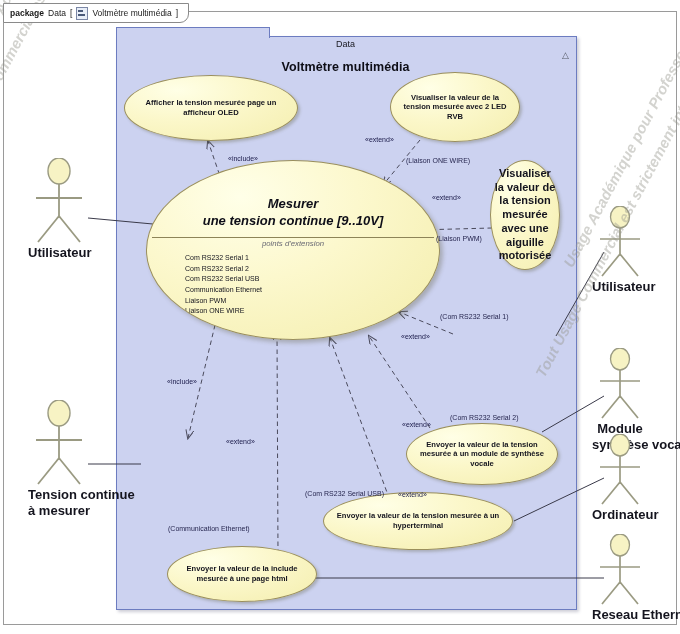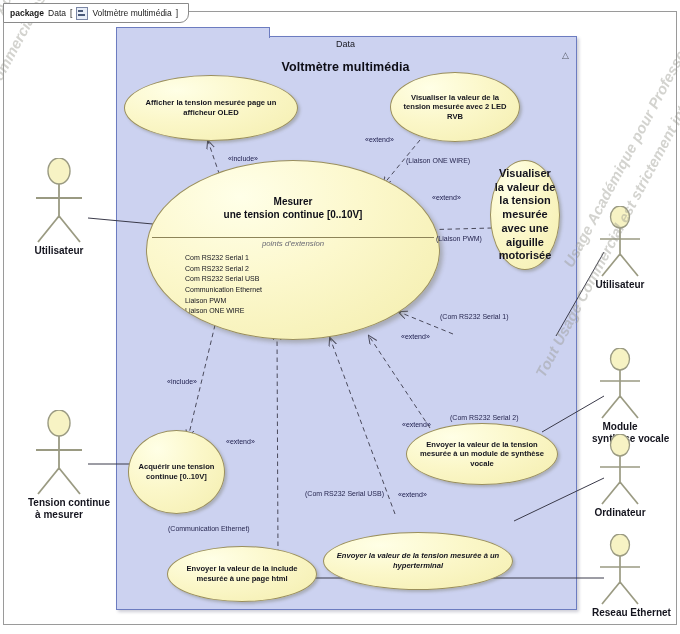--- a/index.html
+++ b/index.html
@@ -108,42 +108,42 @@
     border:1px solid #9a8f5c;
     background:
       radial-gradient(ellipse at 32% 20%, #ffffe8 0%, #fcf8cd 42%, #f3edab 100%);
     box-shadow:3px 3px 4px rgba(90,88,60,0.32);
     z-index:16;
     box-sizing:border-box;
     overflow:hidden;
   }
   .uc-main .mtitle{
     position:absolute;left:0;top:34px;width:100%;
-    text-align:center;font-size:10px;font-weight:bold;
-    color:#0e0e18;line-height:1.32;
+    text-align:center;font-size:13px;font-weight:bold;
+    color:#0e0e18;line-height:1.32;font-style:italic;
   }
   .uc-main .sep{
     position:absolute;left:5px;top:76px;width:calc(100% - 10px);
     height:1px;background:#8d8458;
   }
   .uc-main .epx{
     position:absolute;left:0;top:78px;width:100%;
     text-align:center;font-size:7.8px;font-style:italic;color:#6a6a74;
   }
   .uc-main .eplist{
     position:absolute;left:38px;top:92px;
     font-size:7px;line-height:1.52;color:#14141e;
     text-align:left;
   }
 
   
   .actor{position:absolute;z-index:20;}
   .actor svg{display:block;}
   .actor .aname{
-    text-align:center;font-size:10px;font-weight:bold;
+    text-align:center;font-size:13px;font-weight:bold;
     color:#14141e;line-height:1.24;margin-top:1px;
     white-space:nowrap;
   }
 
   
   .rlabel{
     position:absolute;
     font-size:7px;color:#1b1b4a;
     white-space:nowrap;z-index:30;
     font-family:"Liberation Sans", sans-serif;
@@ -226,36 +226,33 @@
 
   <div class="uc" style="left:490px;top:160px;width:70px;height:110px;">
     <div class="lbl" style="font-size:11px;line-height:1.25;padding:0 3px;">Visualiser la valeur de la tension mesurée avec une aiguille motorisée</div>
   </div>
 
 
   <div class="uc" style="left:406px;top:423px;width:152px;height:62px;">
     <div class="lbl">Envoyer la valeur de la tension mesurée à un module  de synthèse vocale</div>
   </div>
 
-  <div class="uc" style="left:323px;top:532px;width:190px;height:58px;font-style:italic;">
+  <div class="uc" style="left:323px;top:492px;width:190px;height:58px;">
     <div class="lbl">Envoyer la valeur de la tension mesurée à un hyperterminal</div>
   </div>
 
   <div class="uc" style="left:167px;top:546px;width:150px;height:56px;">
     <div class="lbl">Envoyer la valeur de la include mesurée à une page html</div>
   </div>
 
-  <div class="uc" style="left:128px;top:430px;width:97px;height:84px;">
-    <div class="lbl">Acquérir une tension continue [0..10V]</div>
-  </div>
 
   <div class="uc-main" style="left:146px;top:160px;width:294px;height:180px;">
     <div class="mtitle">
       <span>Mesurer</span><br>
-      <span>une tension continue [0..10V]</span>
+      <span>une tension continue [9..10V]</span>
     </div>
     <div class="sep"></div>
     <div class="epx">points d'extension</div>
     <div class="eplist">
       <div>Com RS232 Serial 1</div>
       <div>Com RS232 Serial 2</div>
       <div>Com RS232 Serial USB</div>
       <div>Communication Ethernet</div>
       <div>Liaison PWM</div>
       <div>Liaison ONE WIRE</div>
@@ -288,21 +285,21 @@
     <svg width="62" height="86" viewBox="0 0 62 86">
       <ellipse cx="31" cy="13" rx="11" ry="13" fill="#f7f3c4" stroke="#9a9a82" stroke-width="1.4"></ellipse>
       <line x1="31" y1="26" x2="31" y2="60" stroke="#9a9a82" stroke-width="1.8"></line>
       <line x1="8" y1="40" x2="54" y2="40" stroke="#9a9a82" stroke-width="1.8"></line>
       <line x1="31" y1="58" x2="10" y2="84" stroke="#9a9a82" stroke-width="1.8"></line>
       <line x1="31" y1="58" x2="52" y2="84" stroke="#9a9a82" stroke-width="1.8"></line>
     </svg>
     <div class="aname">Utilisateur</div>
   </div>
 
-  <div class="actor" style="left:28px;top:410px;width:62px;">
+  <div class="actor" style="left:28px;top:400px;width:62px;">
     <svg width="62" height="86" viewBox="0 0 62 86">
       <ellipse cx="31" cy="13" rx="11" ry="13" fill="#f7f3c4" stroke="#9a9a82" stroke-width="1.4"></ellipse>
       <line x1="31" y1="26" x2="31" y2="60" stroke="#9a9a82" stroke-width="1.8"></line>
       <line x1="8" y1="40" x2="54" y2="40" stroke="#9a9a82" stroke-width="1.8"></line>
       <line x1="31" y1="58" x2="10" y2="84" stroke="#9a9a82" stroke-width="1.8"></line>
       <line x1="31" y1="58" x2="52" y2="84" stroke="#9a9a82" stroke-width="1.8"></line>
     </svg>
     <div class="aname" style="white-space:pre;">Tension continue
 à mesurer</div>
   </div>

